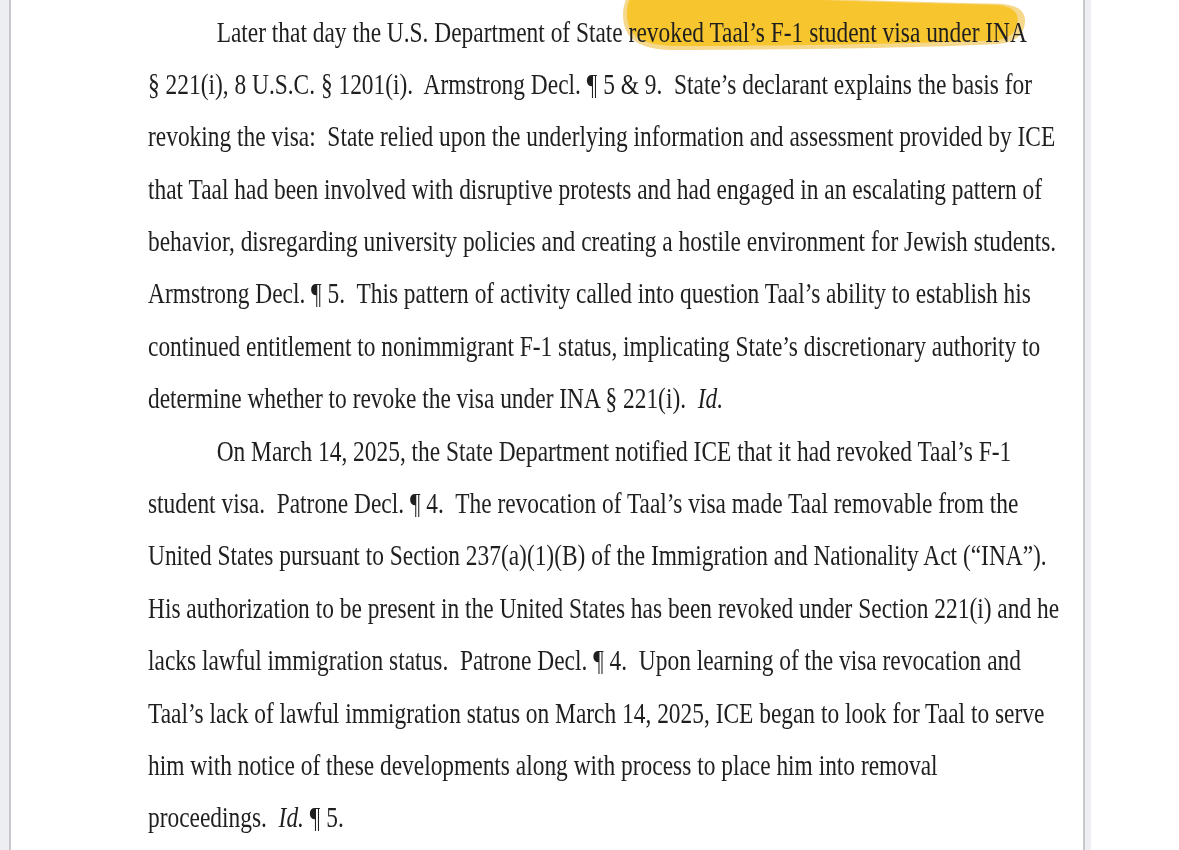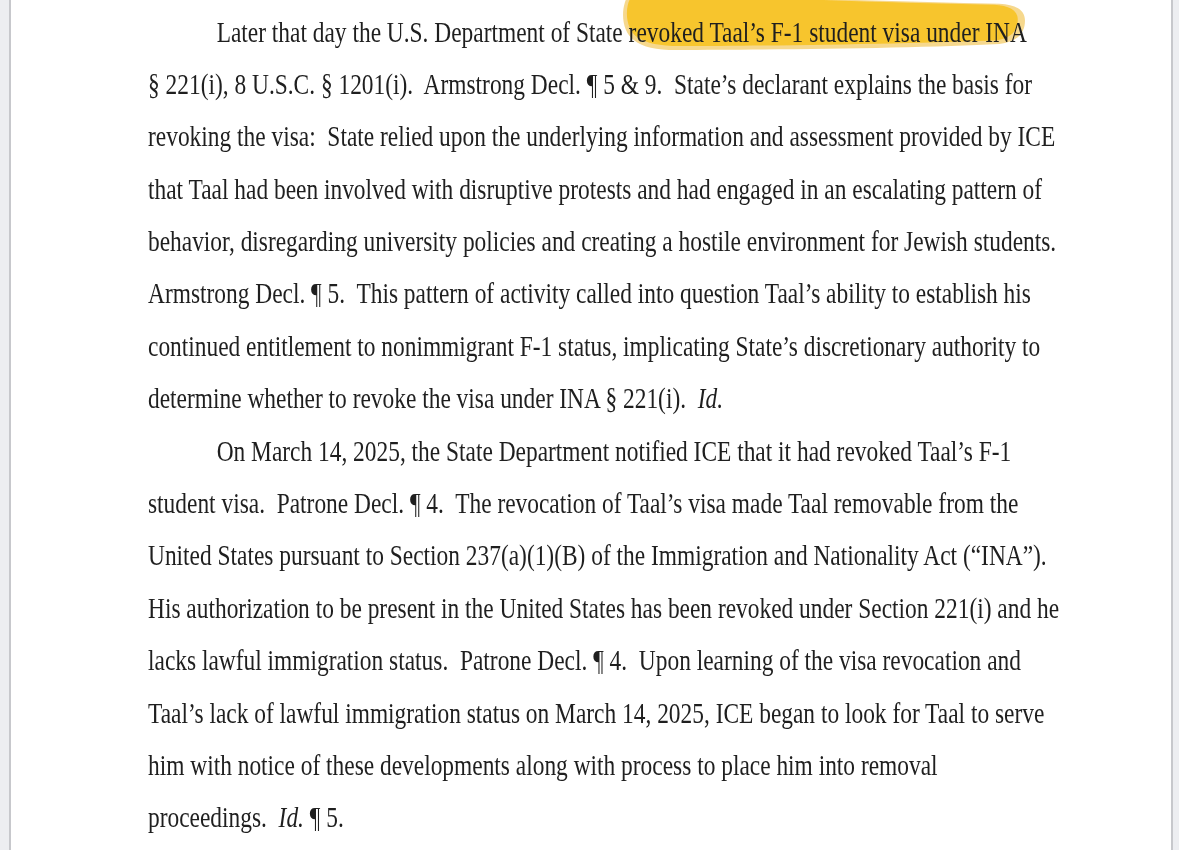--- a/index.html
+++ b/index.html
@@ -7,21 +7,21 @@
     padding: 0;
   }
   body {
     width: 1179px;
     height: 850px;
     overflow: hidden;
     font-family: "Liberation Serif", "DejaVu Serif", serif;
   }
   .viewport {
     position: relative;
-    width: 1179px;
+    width: 1091px;
     height: 850px;
     background: var(--bg, #EDEEF1);
   }
   .paper {
     position: absolute;
     left: 9px;
     right: 6px;
     top: 0;
     bottom: 0;
     background: var(--paper, #FFFFFF);

